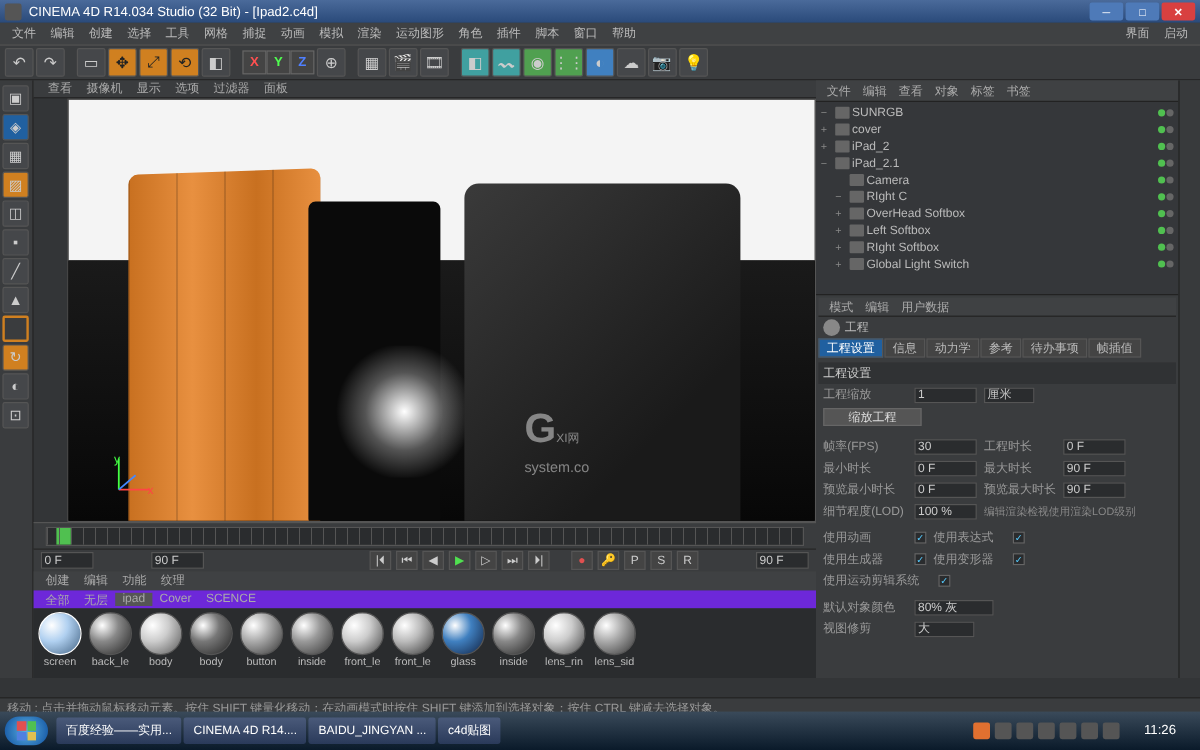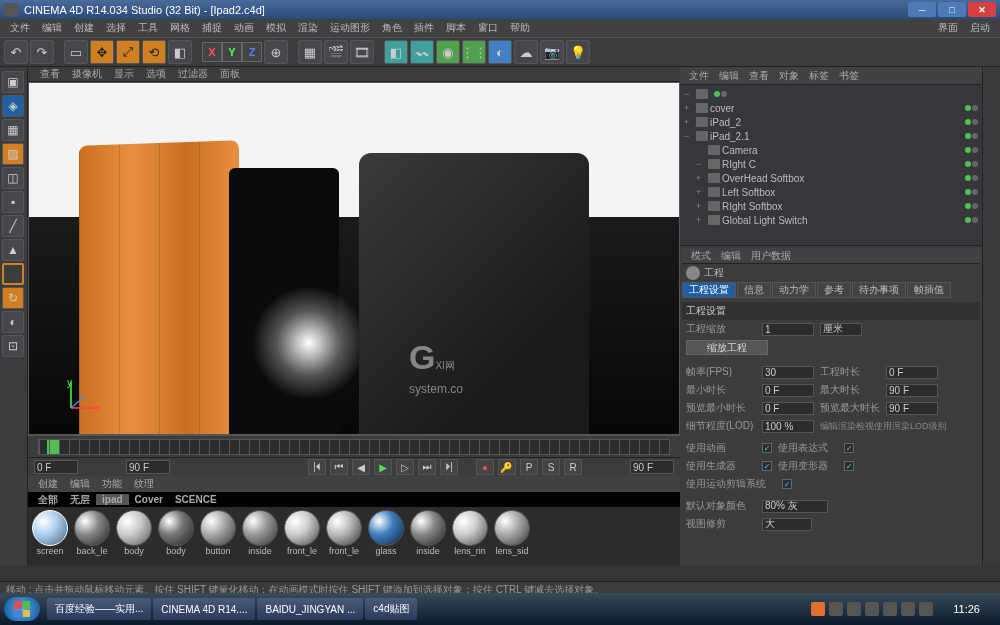--- a/index.html
+++ b/index.html
@@ -29,21 +29,21 @@
 .xyz .c.z { color: #5080ff; }
 .main-row { display: flex; height: 498px; }
 .left-tools { width: 28px; background: #3a3c3e; border-right: 1px solid #222; padding: 4px 2px; display: flex; flex-direction: column; gap: 2px; }
 .ltbtn { width: 22px; height: 22px; background: #45474a; border: 1px solid #555; border-radius: 2px; cursor: pointer; display: flex; align-items: center; justify-content: center; color: #ccc; font-size: 12px; }
 .ltbtn.orange { background: #d08020; }
 .ltbtn.blue { background: #2060a0; }
 .ltbtn.rect { border: 2px solid #d08020; background: #3a3c3e; }
 .center-col { flex: 1; display: flex; flex-direction: column; min-width: 0; }
 .view-tabs { height: 18px; background: #3a3c3e; display: flex; align-items: center; padding: 0 6px; color: #aaa; border-bottom: 1px solid #222; }
 .view-tabs span { padding: 0 6px; cursor: pointer; }
-.viewport { position: relative; height: 420px; background: #000; border: 1px solid #555; overflow: hidden; }
+.viewport { position: relative; height: 420px; background: #000; border: 1px solid #555; overflow: hidden; margin-left: 28px; }
 .viewport .sky { position: absolute; top: 0; left: 0; right: 0; height: 38%; background: #f4f4f4; }
 .viewport .floor { position: absolute; bottom: 0; left: 0; right: 0; height: 62%; background: linear-gradient(#1a1a1a, #070707); }
 .ipad-cover { position: absolute; left: 50px; top: 60px; width: 160px; height: 300px; background: linear-gradient(90deg, #c87020, #e89040, #c87020, #e89040); border-radius: 8px; transform: skewY(-2deg); }
 .ipad-cover::after { content: ""; position: absolute; inset: 0; background: repeating-linear-gradient(90deg, rgba(0,0,0,0.15) 0 1px, transparent 1px 40px); border-radius: 8px; }
 .ipad1 { position: absolute; left: 200px; top: 85px; width: 110px; height: 270px; background: #0a0a0a; border-radius: 6px; }
 .ipad1 .glow { position: absolute; left: 20px; top: 120px; width: 120px; height: 110px; background: radial-gradient(circle, #fff 0%, rgba(255,255,255,0.3) 40%, transparent 70%); }
 .ipad2 { position: absolute; left: 330px; top: 70px; width: 230px; height: 300px; background: linear-gradient(135deg, #3a3a3a, #1a1a1a 70%); border-radius: 12px; }
 .watermark { position: absolute; left: 380px; top: 255px; color: rgba(200,200,200,0.6); font-size: 18px; font-family: serif; }
 .watermark .g { font-size: 34px; font-weight: bold; }
 .axis { position: absolute; left: 38px; bottom: 22px; width: 34px; height: 34px; }
@@ -239,21 +239,21 @@
       <div class="numfield">90 F</div>
     </div>
 
     <div class="materials-area">
       <div class="mat-tabs">
         <span>创建</span>
         <span>编辑</span>
         <span>功能</span>
         <span>纹理</span>
       </div>
-      <div class="mat-tabs" style="height:15px;background:#000000;font-weight:bold;">
+      <div class="mat-tabs" style="height:15px;background:#6d28d9;">
         <span>全部</span>
         <span>无层</span>
         <span class="active">ipad</span>
         <span>Cover</span>
         <span>SCENCE</span>
       </div>
       <div class="mat-strip" id="mat-strip">
           <div class="mat-cell sel">
             <div class="mat-ball" style="background:radial-gradient(circle at 30% 30%, #fff, #b0d0f0 40%, #406080)"></div>
             <div class="mat-lbl">screen</div>
@@ -315,20 +315,21 @@
         <span>查看</span>
         <span>对象</span>
         <span>标签</span>
         <span>书签</span>
       </div>
       <div class="obj-tree" id="obj-tree">
           <div class="tree-row">
             <span class="ind" style="width:0px"></span>
             <span class="exp">−</span>
             <span class="ico"></span>
+            <span class="lbl">SUNRGB</span>
             <span class="dots">
               <span class="dot g"></span>
               <span class="dot"></span>
             </span>
           </div>
           <div class="tree-row">
             <span class="ind" style="width:0px"></span>
             <span class="exp">+</span>
             <span class="ico"></span>
             <span class="lbl">cover</span>

